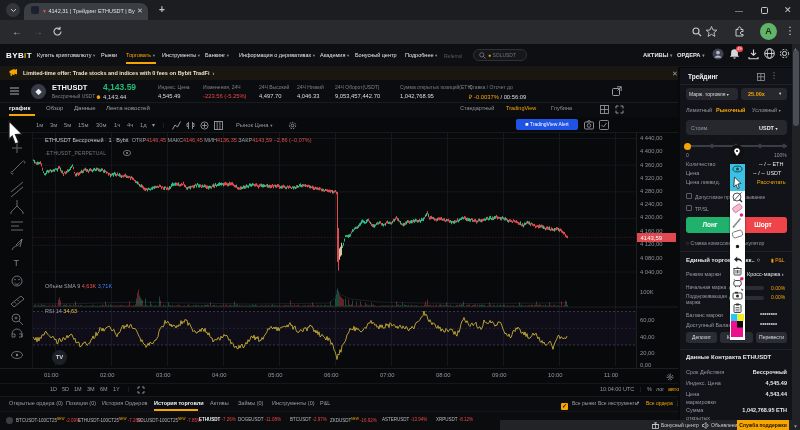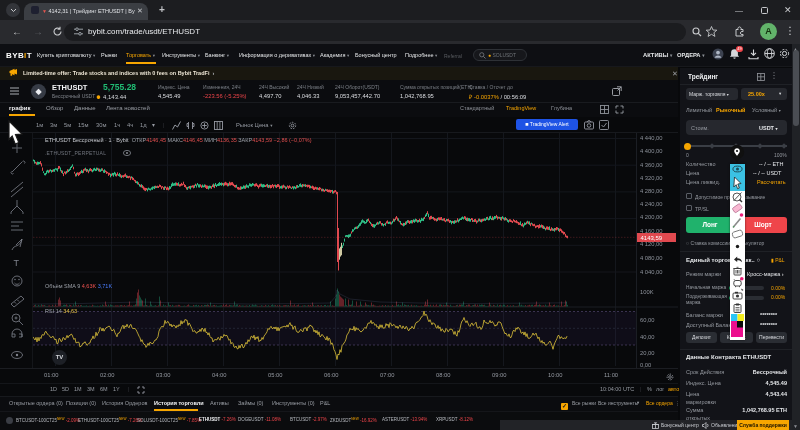--- a/index.html
+++ b/index.html
@@ -107,25 +107,20 @@
     <svg class="abs" style="left:761px;top:7px;" width="7" height="7" viewBox="0 0 7 7">
       <rect x="0.5" y="0.5" width="6" height="6" rx="1" stroke="#c7c9cc" fill="none" stroke-width="1"></rect>
     </svg>
     <div class="abs winbtn" style="left:784px;font-size:9px;top:6px;">✕</div>
     <div class="abs" id="addr"></div>
     <div class="abs navic" style="left:12px;">←</div>
     <div class="abs navic" style="left:33px;color:#5f6267;">→</div>
     <svg class="abs" style="left:52px;top:26px;" width="11" height="11" viewBox="0 0 11 11">
       <path d="M9 5.5 a3.5 3.5 0 1 1 -1.2-2.6 M8 0.8 v2.4 h-2.4" stroke="#c7c9cc" stroke-width="1.1" fill="none"></path>
     </svg>
-    <div class="abs" id="urlpill"><svg style="vertical-align:-2px;margin:0 5px 0 10px;" width="9" height="9" viewBox="0 0 9 9">
-        <path d="M0 2.2 h9 M0 6.8 h9" stroke="#9aa0a6" stroke-width="1"></path>
-        <circle cx="3" cy="2.2" r="1.3" fill="#1b1c1f" stroke="#9aa0a6"></circle>
-        <circle cx="6" cy="6.8" r="1.3" fill="#1b1c1f" stroke="#9aa0a6"></circle>
-      </svg>bybit.com/trade/usdt/ETHUSDT</div>
     <svg class="abs" style="left:692px;top:27px;" width="10" height="10" viewBox="0 0 10 10">
       <circle cx="4" cy="4" r="3" stroke="#c7c9cc" fill="none" stroke-width="1.1"></circle>
       <path d="M6.3 6.3 L9 9" stroke="#c7c9cc" stroke-width="1.2"></path>
     </svg>
     <svg class="abs" style="left:706px;top:26px;" width="11" height="11" viewBox="0 0 11 11">
       <path d="M5.5 0.5 L7 4 L10.8 4.2 L7.9 6.7 L8.9 10.4 L5.5 8.3 L2.1 10.4 L3.1 6.7 L0.2 4.2 L4 4 Z" stroke="#c7c9cc" fill="none" stroke-width="0.9"></path>
     </svg>
     <svg class="abs" style="left:734px;top:26px;" width="11" height="11" viewBox="0 0 11 11">
       <path d="M2 3.5 h2.2 a1.6 1.6 0 1 1 2.6 0 H9 v2.2 a1.6 1.6 0 1 0 0 2.6 V10 H2 Z" stroke="#c7c9cc" fill="none" stroke-width="1"></path>
     </svg>
@@ -177,21 +172,21 @@
         <path d="M1.5 5.5 v2.3 h1.6 V6" fill="#f7a600"></path>
       </svg>Limited-time offer: Trade stocks and indices with 0 fees on Bybit TradFi&nbsp;&nbsp;<span style="color:#b9bcc2;">›</span></div>
     <div class="abs" id="bannerx">✕</div>
     <div class="abs" id="tbar"></div>
     <svg class="abs" style="left:10px;top:87px;" width="9" height="8" viewBox="0 0 9 8">
       <path d="M0 1 h9 M0 4 h9 M0 7 h9" stroke="#aaadb3" stroke-width="1"></path>
     </svg>
     <div class="abs" id="ethico">◆</div>
     <div class="abs pairname">ETHUSDT</div>
     <div class="abs pairsub">Бессрочный USDT <s>⬤</s></div>
-    <div class="abs lastpx">5,755.28</div>
+    <div class="abs lastpx">4,143.59</div>
     <div class="abs markpx">4,143.44</div>
     <div class="abs stat" style="left:158px;">Индекс. Цена</div>
     <div class="abs statv " style="left:158px;">4,545.49</div>
     <div class="abs stat" style="left:203px;">Изменения, 24Ч</div>
     <div class="abs statv red" style="left:203px;">-223.56 (-5.25%)</div>
     <div class="abs stat" style="left:259px;">24Ч Высокий</div>
     <div class="abs statv " style="left:259px;">4,497.70</div>
     <div class="abs stat" style="left:297px;">24Ч Низкий</div>
     <div class="abs statv " style="left:297px;">4,046.33</div>
     <div class="abs stat" style="left:335px;">24Ч Оборот(USDT)</div>

